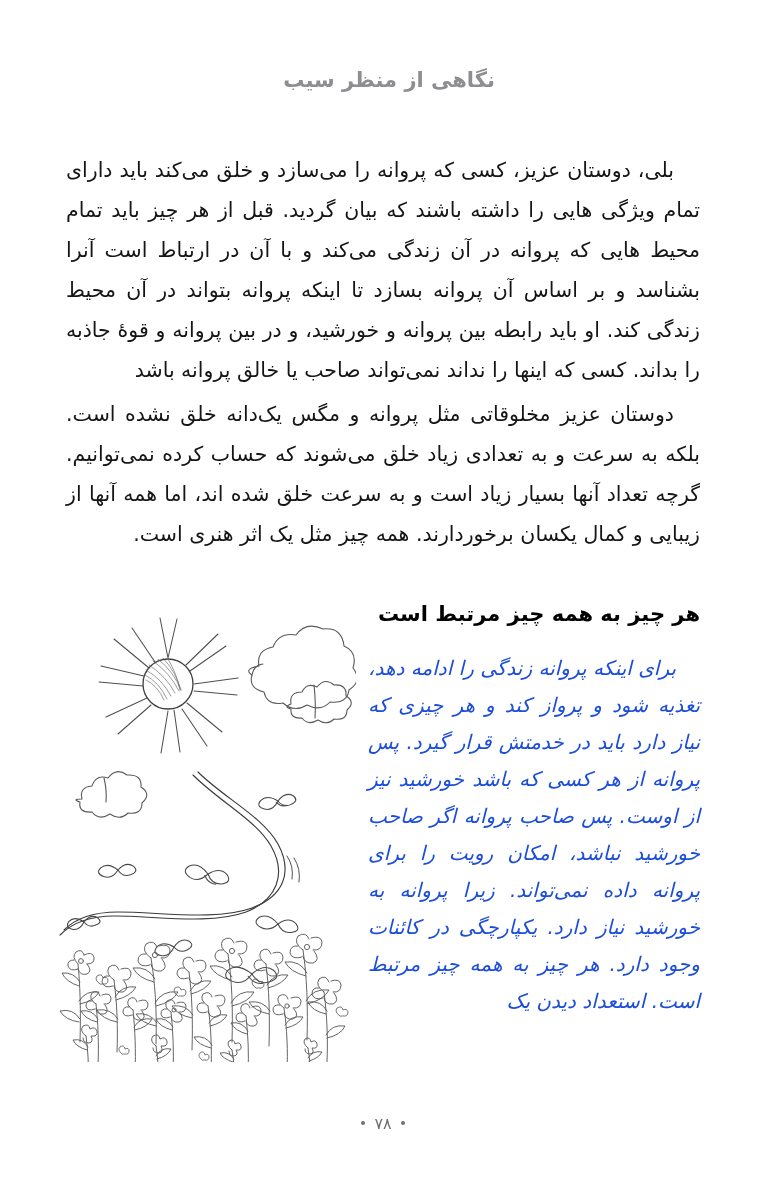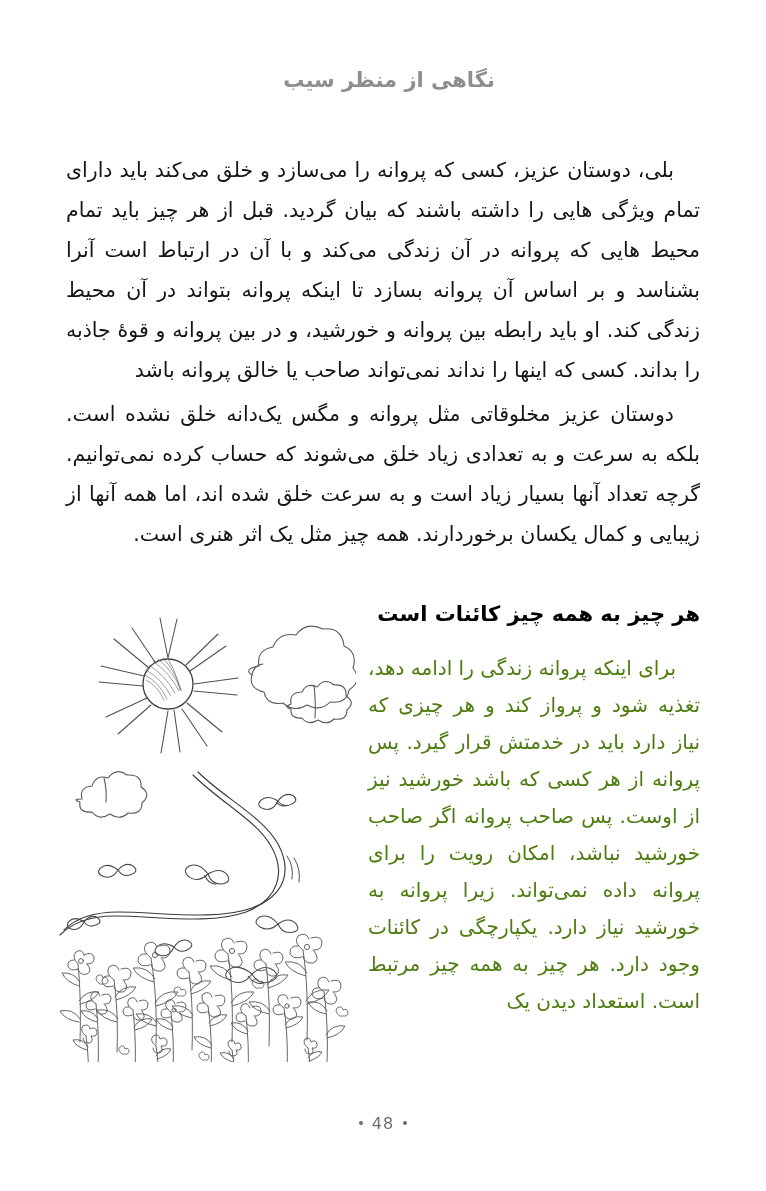--- a/index.html
+++ b/index.html
@@ -83,21 +83,22 @@
     color: #000000;
     letter-spacing: -0.2px;
   }
 
   .col-body {
     font-size: 20px;
     line-height: 37px;
     text-align: justify;
     text-align-last: right;
     text-indent: 24px;
-    color: #4d7c0f;
+    color: #1d4ed8;
+    font-style: italic;
   }
 
   
   .illustration {
     position: absolute;
     top: 14px;
     right: 344px;
     width: 300px;
     height: 450px;
   }
@@ -132,21 +133,21 @@
   <div class="running-head">نگاهی از منظر سیب</div>
 
   <div class="textblock">
     <p class="para">بلی، دوستان عزیز، کسی که پروانه را می‌سازد و خلق می‌کند باید دارای تمام ویژگی هایی را داشته باشند که بیان گردید. قبل از هر چیز باید تمام محیط هایی که پروانه در آن زندگی می‌کند و با آن در ارتباط است آنرا بشناسد و بر اساس آن پروانه بسازد تا اینکه پروانه بتواند در آن محیط زندگی کند. او باید رابطه بین پروانه و خورشید، و در بین پروانه و قوۀ جاذبه را بداند. کسی که اینها را نداند نمی‌تواند صاحب یا خالق پروانه باشد</p>
     <p class="para">دوستان عزیز مخلوقاتی مثل پروانه و مگس یک‌دانه خلق نشده است. بلکه به سرعت و به تعدادی زیاد خلق می‌شوند که حساب کرده نمی‌توانیم. گرچه تعداد آنها بسیار زیاد است و به سرعت خلق شده اند، اما همه آنها از زیبایی و کمال یکسان برخوردارند. همه چیز مثل یک اثر هنری است.</p>
   </div>
 
   <div class="lower">
 
     <div class="col-text">
-      <h2 class="section-heading">هر چیز به همه چیز کائنات است</h2>
+      <h2 class="section-heading">هر چیز به همه چیز مرتبط است</h2>
       <p class="col-body">برای اینکه پروانه زندگی را ادامه دهد، تغذیه شود و پرواز کند و هر چیزی که نیاز دارد باید در خدمتش قرار گیرد. پس پروانه از هر کسی که باشد خورشید نیز از اوست. پس صاحب پروانه اگر صاحب خورشید نباشد، امکان رویت را برای پروانه داده نمی‌تواند. زیرا پروانه به خورشید نیاز دارد. یکپارچگی در کائنات وجود دارد. هر چیز به همه چیز مرتبط است. استعداد دیدن یک</p>
     </div>
 
     <div class="illustration">
       <svg viewBox="0 0 300 450" xmlns="http://www.w3.org/2000/svg" fill="none" stroke="#4a4a4a" stroke-width="1.1" stroke-linecap="round" stroke-linejoin="round">
 
         <g>
           <circle cx="112" cy="72" r="25" stroke="#3f3f3f" stroke-width="1.3"></circle>
 
           <g stroke="#676767" stroke-width="0.65">
@@ -478,16 +479,16 @@
             <path d="M66 442 q-5 -4 -2 -7 q4 -3 5 2 q4 -2 4 2 q0 4 -4 3 z"></path>
             <path d="M146 448 q-5 -4 -2 -7 q4 -3 5 2 q4 -2 4 2 q0 4 -4 3 z"></path>
           </g>
         </g>
       </svg>
     </div>
 
   </div>
 
   <div class="folio">
-    <span class="dot"></span><span class="num">48</span><span class="dot"></span>
+    <span class="dot"></span><span class="num">۷۸</span><span class="dot"></span>
   </div>
 
 </div>
 
 </body></html>

